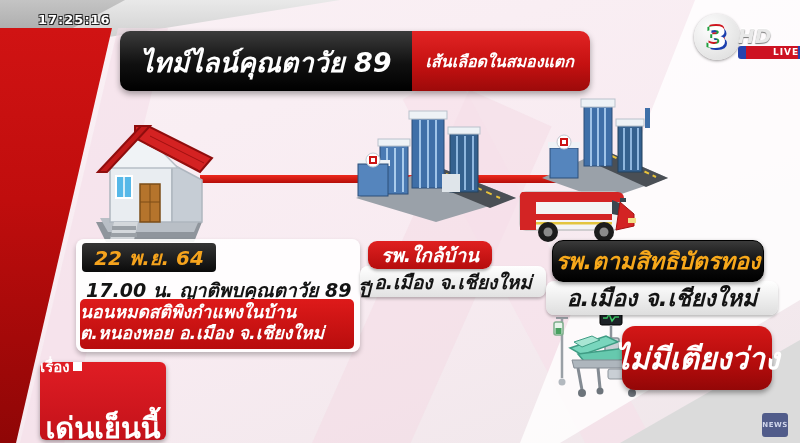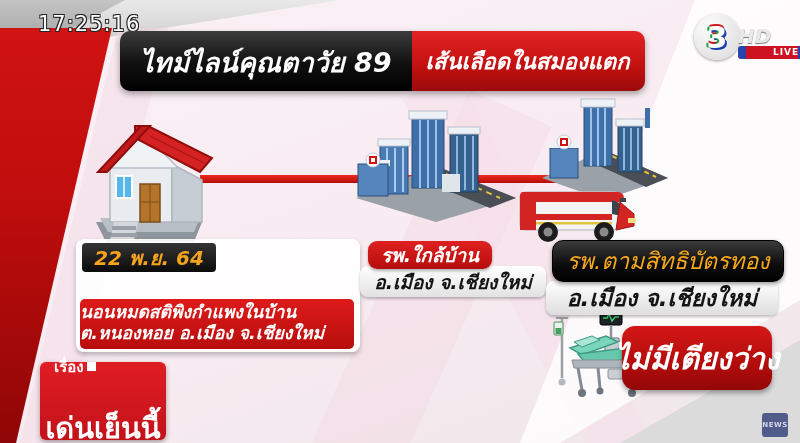--- a/index.html
+++ b/index.html
@@ -24,32 +24,32 @@
   .bg-center-stripe1{left:380px;top:90px;width:90px;height:420px;background:#f3d9e4;
      opacity:.5;transform:rotate(24deg);z-index:0;}
   .bg-center-stripe2{left:500px;top:60px;width:60px;height:430px;background:#f6e0ea;
      opacity:.6;transform:rotate(-28deg);z-index:0;}
   .bg-white-swoosh{left:520px;top:0;width:280px;height:443px;background:#fff;opacity:.8;
      clip-path:polygon(175px 0,280px 0,280px 300px,40px 443px,0 443px);z-index:0;}
   .bg-gray-corner{left:600px;top:320px;width:200px;height:123px;background:#dbdbdb;
      clip-path:polygon(200px 20px,200px 123px,20px 123px);z-index:0;}
 
   
-  .timestamp{left:38px;top:12px;font-size:21px;font-weight:400;color:#fff;
+  .timestamp{left:38px;top:12px;font-size:13px;font-weight:700;color:#fff;
      text-shadow:-1px -1px 0 #222,1px -1px 0 #222,-1px 1px 0 #222,1px 1px 0 #222;
      letter-spacing:1px;z-index:5;}
 
   
   .banner{left:120px;top:31px;display:flex;z-index:6;filter:drop-shadow(0 3px 3px rgba(0,0,0,.35));}
   .banner-dark{background:linear-gradient(180deg,#3c3c3c 0%,#101010 55%,#000 100%);
      border-radius:10px 0 0 10px;padding:10px 20px 7px 20px;
      font-size:27px;font-weight:700;font-style:italic;color:#fff;white-space:nowrap;}
   .banner-red{background:linear-gradient(180deg,#e22424 0%,#c51111 55%,#9d0a0a 100%);
      border-radius:0 10px 10px 0;padding:8px 16px 7px 14px;
-     font-size:22px;font-weight:700;font-style:italic;color:#fff;white-space:nowrap;
+     font-size:16px;font-weight:700;font-style:italic;color:#fff;white-space:nowrap;
      display:flex;align-items:center;font-family:Liberation Serif, serif;}
 
   
   .ch3{left:694px;top:14px;width:88px;height:54px;z-index:6;}
   .ch3-circle{position:absolute;left:0;top:0;width:46px;height:46px;border-radius:50%;
      background:radial-gradient(circle at 35% 30%,#fdfdfd,#d9d9d9);
      box-shadow:0 1px 3px rgba(0,0,0,.4);}
   .ch3-three{position:absolute;left:0;top:0;width:46px;height:46px;border-radius:50%;
      display:flex;align-items:center;justify-content:center;
      font-size:30px;font-weight:700;color:#fff;
@@ -86,44 +86,44 @@
      box-shadow:0 2px 3px rgba(0,0,0,.3);
      color:#fff;font-size:19px;font-weight:700;font-style:italic;
      display:flex;align-items:center;justify-content:center;}
   .box-near-loc{left:360px;top:266px;width:186px;height:31px;z-index:2;
      background:linear-gradient(180deg,#ffffff,#e2e2e2);border-radius:8px;
      box-shadow:0 2px 3px rgba(0,0,0,.25);
      color:#141414;font-size:19px;font-weight:700;font-style:italic;
      display:flex;align-items:center;justify-content:center;white-space:nowrap;}
 
   
-  .box-gold{left:552px;top:240px;width:232px;height:42px;z-index:3;
+  .box-gold{left:552px;top:240px;width:212px;height:42px;z-index:3;
      background:linear-gradient(180deg,#3a3a3a 0%,#0c0c0c 60%,#000 100%);
      border-radius:11px;border:1px solid #000;box-sizing:border-box;
      box-shadow:0 2px 4px rgba(0,0,0,.4);
-     color:#f7a81b;font-size:23px;font-weight:400;font-style:italic;
+     color:#f7a81b;font-size:23px;font-weight:700;font-style:italic;
      display:flex;align-items:center;justify-content:center;white-space:nowrap;}
   .box-gold-loc{left:546px;top:281px;width:232px;height:34px;z-index:2;
      background:linear-gradient(180deg,#ffffff,#dedede);border-radius:8px;
      box-shadow:0 2px 3px rgba(0,0,0,.25);
      color:#141414;font-size:23px;font-weight:700;font-style:italic;
      display:flex;align-items:center;justify-content:center;white-space:nowrap;}
   .box-nobed{left:622px;top:326px;width:150px;height:64px;z-index:3;
      background:linear-gradient(180deg,#d41717 0%,#b30c0c 60%,#930707 100%);
      border-radius:13px;box-shadow:0 3px 5px rgba(0,0,0,.35);
      color:#fff;font-size:30px;font-weight:700;font-style:italic;
      display:flex;align-items:center;justify-content:center;white-space:nowrap;}
 
   
   .prog{left:40px;top:362px;width:126px;height:78px;z-index:4;
      background:linear-gradient(180deg,#e01d24,#c3121a);border-radius:6px;
      box-shadow:0 2px 5px rgba(0,0,0,.35);color:#fff;
      display:flex;flex-direction:column;align-items:center;justify-content:center;}
   .prog-top{font-size:15px;font-weight:700;line-height:14px;display:flex;align-items:center;gap:3px;
-     align-self:flex-start;margin-left:14px;}
+     align-self:flex-start;}
   .prog-top .sq{width:9px;height:9px;background:#fff;display:inline-block;}
   .prog-bottom{font-size:29px;font-weight:700;line-height:30px;margin-top:39px;}
 
   
   .news-mark{left:762px;top:413px;width:26px;height:24px;z-index:4;border-radius:3px;
      background:#3a477c;opacity:.85;color:#cfd6ef;font-size:7px;font-weight:700;
      display:flex;align-items:center;justify-content:center;letter-spacing:.5px;}
 </style>
 </head>
 <body>
@@ -256,20 +256,21 @@
     <line x1="30" y1="60" x2="34" y2="82" stroke="#848b93" stroke-width="3"></line>
     <line x1="80" y1="60" x2="84" y2="82" stroke="#848b93" stroke-width="3"></line>
     <line x1="50" y1="60" x2="52" y2="80" stroke="#848b93" stroke-width="3"></line>
     <circle cx="34" cy="85" r="4" fill="#6d747b"></circle>
     <circle cx="84" cy="85" r="4" fill="#6d747b"></circle>
     <circle cx="52" cy="83" r="3.5" fill="#6d747b"></circle>
   </svg>
 
   <div class="abs panel-home"></div>
   <div class="abs date-box">22 พ.ย. 64</div>
+  <div class="abs home-line1">17.00 น. ญาติพบคุณตาวัย 89 ปี</div>
   <div class="abs home-detail">
     <span>นอนหมดสติพิงกำแพงในบ้าน</span>
     <span>ต.หนองหอย อ.เมือง จ.เชียงใหม่</span>
   </div>
 
   <div class="abs box-near-loc">อ.เมือง จ.เชียงใหม่</div>
   <div class="abs box-near">รพ.ใกล้บ้าน</div>
 
   <div class="abs box-gold-loc">อ.เมือง จ.เชียงใหม่</div>
   <div class="abs box-gold">รพ.ตามสิทธิบัตรทอง</div>

